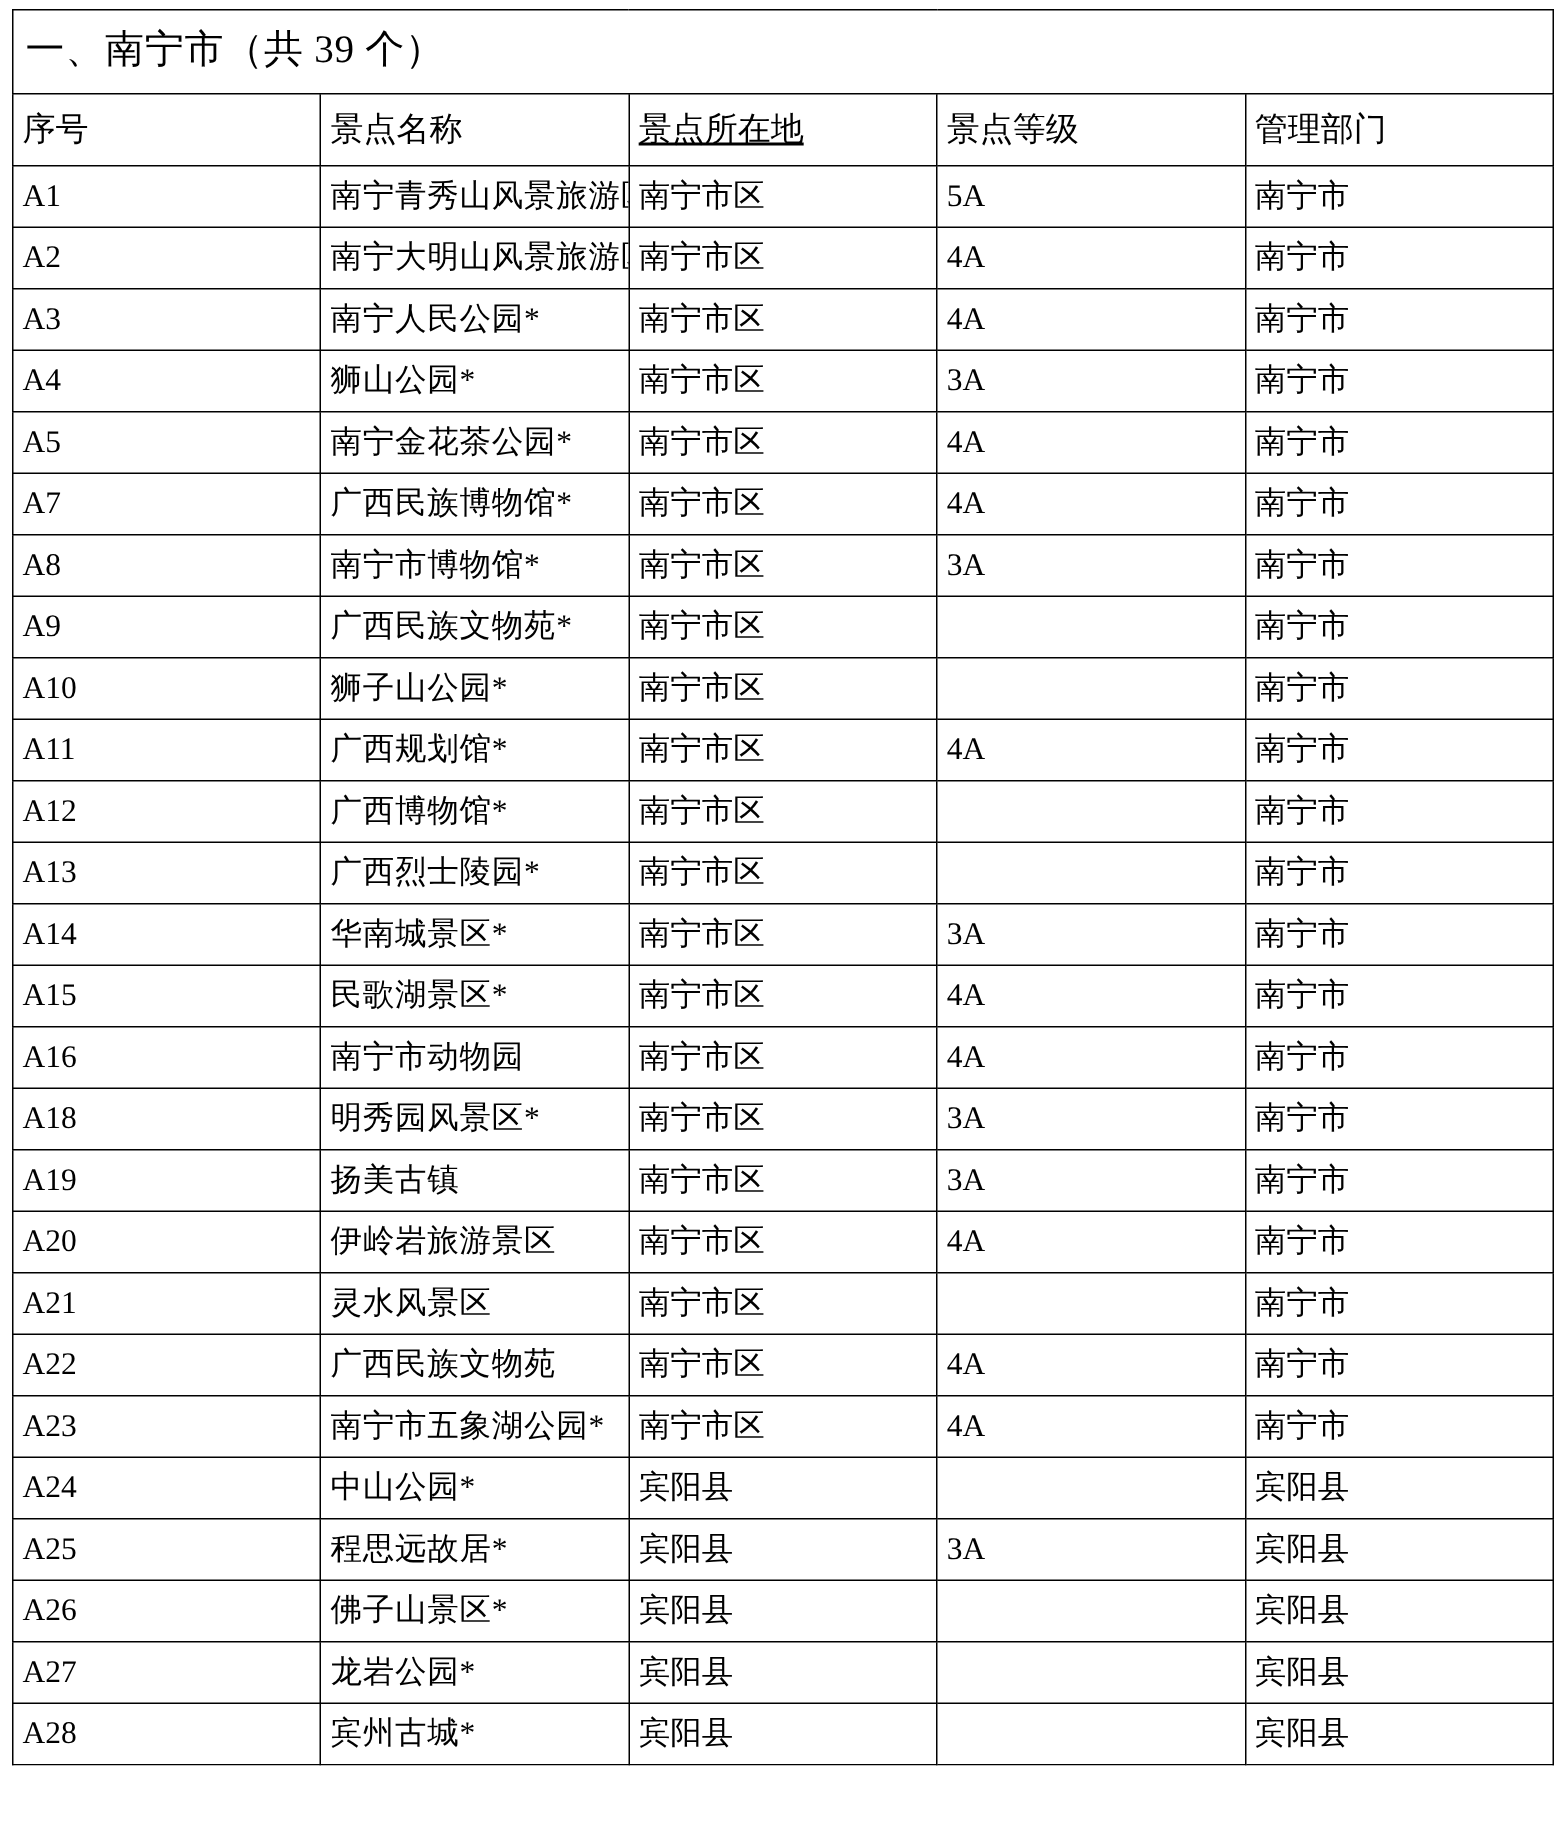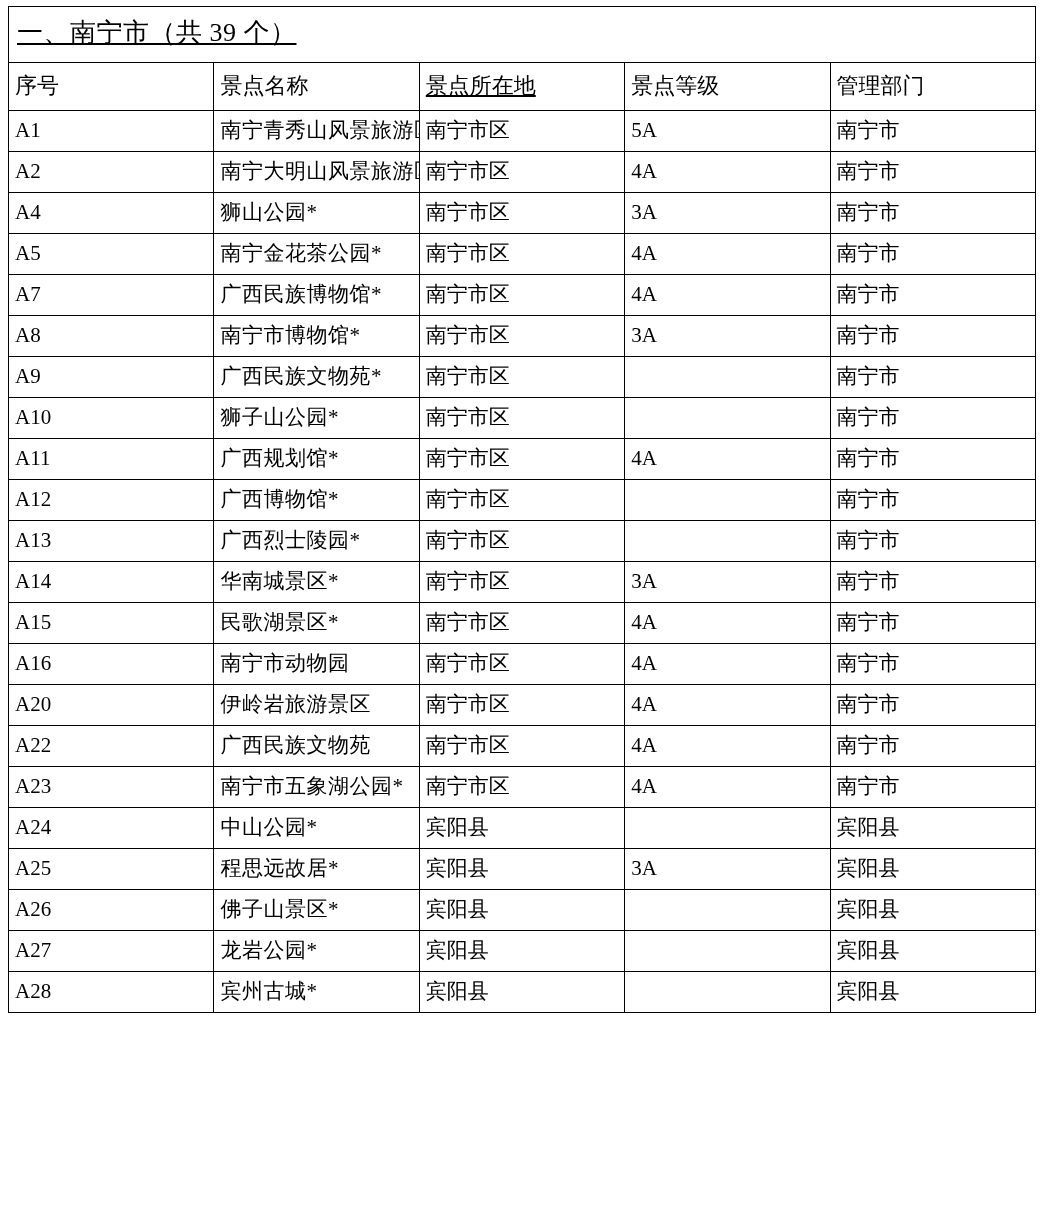--- a/index.html
+++ b/index.html
@@ -33,21 +33,20 @@
     text-align: left;
     white-space: nowrap;
     overflow: hidden;
   }
   .section-title-cell {
     font-size: 26px !important;
     font-weight: bold;
     padding: 5px 8px 8px 8px !important;
     height: 42px !important;
     letter-spacing: 0.5px;
-    text-decoration: underline;
   }
   .head-row td {
     font-size: 22px !important;
     height: 40px !important;
     padding-top: 3px !important;
   }
   .col-no    { width: 76px; }
   .col-name  { width: 494px; }
   .col-loc   { width: 142px; text-decoration: underline; }
   .col-level { width: 132px; }
@@ -79,20 +78,27 @@
         <td>南宁市</td>
       </tr>
       <tr>
         <td>A2</td>
         <td class="cell-name">南宁大明山风景旅游区</td>
         <td>南宁市区</td>
         <td>4A</td>
         <td>南宁市</td>
       </tr>
       <tr>
+        <td>A3</td>
+        <td class="cell-name">南宁人民公园*</td>
+        <td>南宁市区</td>
+        <td>4A</td>
+        <td>南宁市</td>
+      </tr>
+      <tr>
         <td>A4</td>
         <td class="cell-name">狮山公园*</td>
         <td>南宁市区</td>
         <td>3A</td>
         <td>南宁市</td>
       </tr>
       <tr>
         <td>A5</td>
         <td class="cell-name">南宁金花茶公园*</td>
         <td>南宁市区</td>
@@ -163,24 +169,45 @@
         <td>南宁市</td>
       </tr>
       <tr>
         <td>A16</td>
         <td class="cell-name">南宁市动物园</td>
         <td>南宁市区</td>
         <td>4A</td>
         <td>南宁市</td>
       </tr>
       <tr>
+        <td>A18</td>
+        <td class="cell-name">明秀园风景区*</td>
+        <td>南宁市区</td>
+        <td>3A</td>
+        <td>南宁市</td>
+      </tr>
+      <tr>
+        <td>A19</td>
+        <td class="cell-name">扬美古镇</td>
+        <td>南宁市区</td>
+        <td>3A</td>
+        <td>南宁市</td>
+      </tr>
+      <tr>
         <td>A20</td>
         <td class="cell-name">伊岭岩旅游景区</td>
         <td>南宁市区</td>
         <td>4A</td>
+        <td>南宁市</td>
+      </tr>
+      <tr>
+        <td>A21</td>
+        <td class="cell-name">灵水风景区</td>
+        <td>南宁市区</td>
+        <td></td>
         <td>南宁市</td>
       </tr>
       <tr>
         <td>A22</td>
         <td class="cell-name">广西民族文物苑</td>
         <td>南宁市区</td>
         <td>4A</td>
         <td>南宁市</td>
       </tr>
       <tr>

